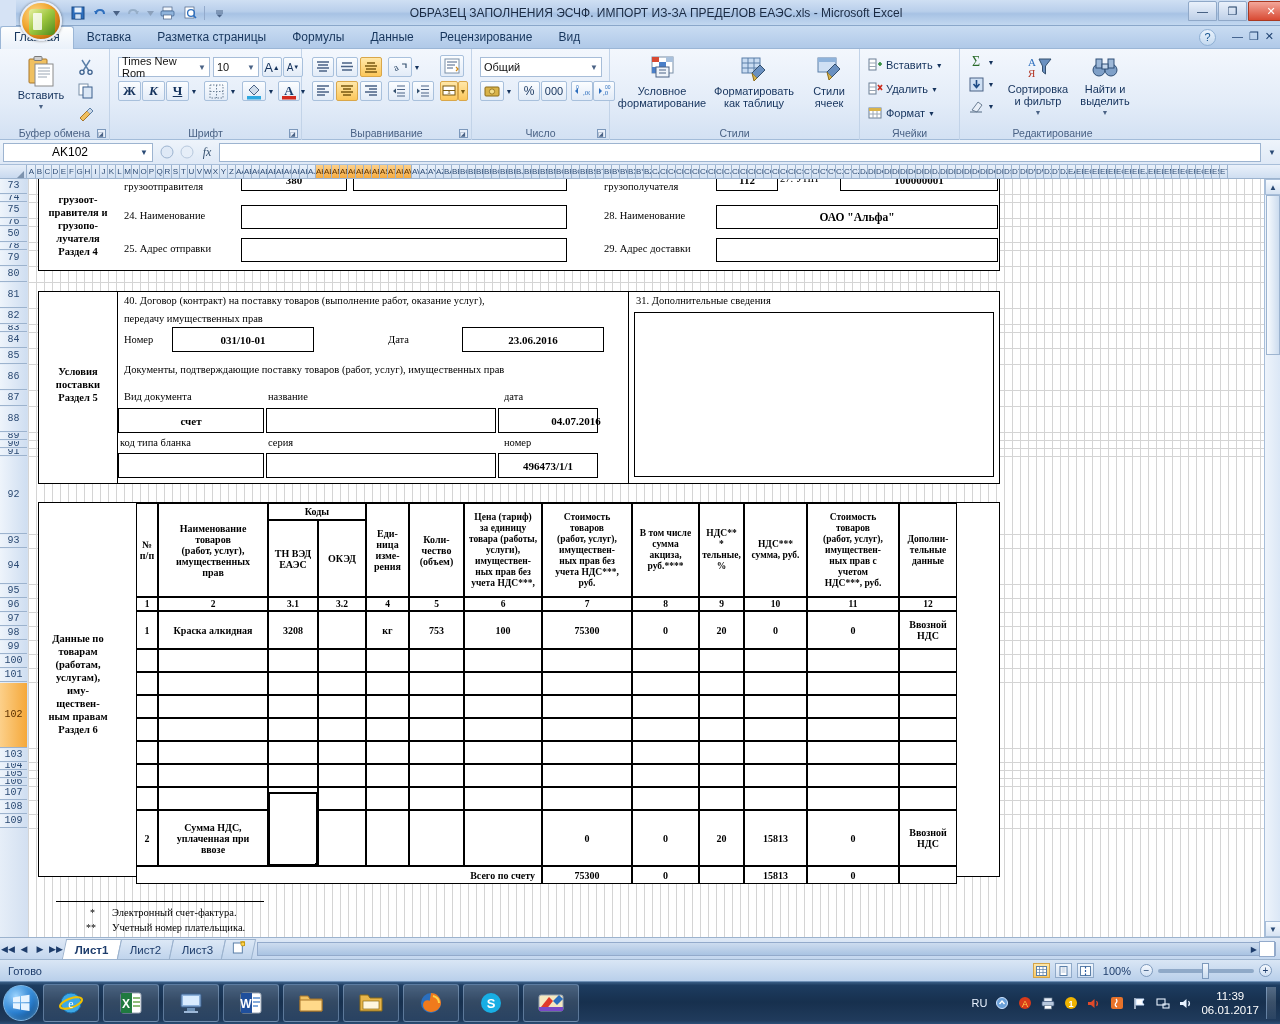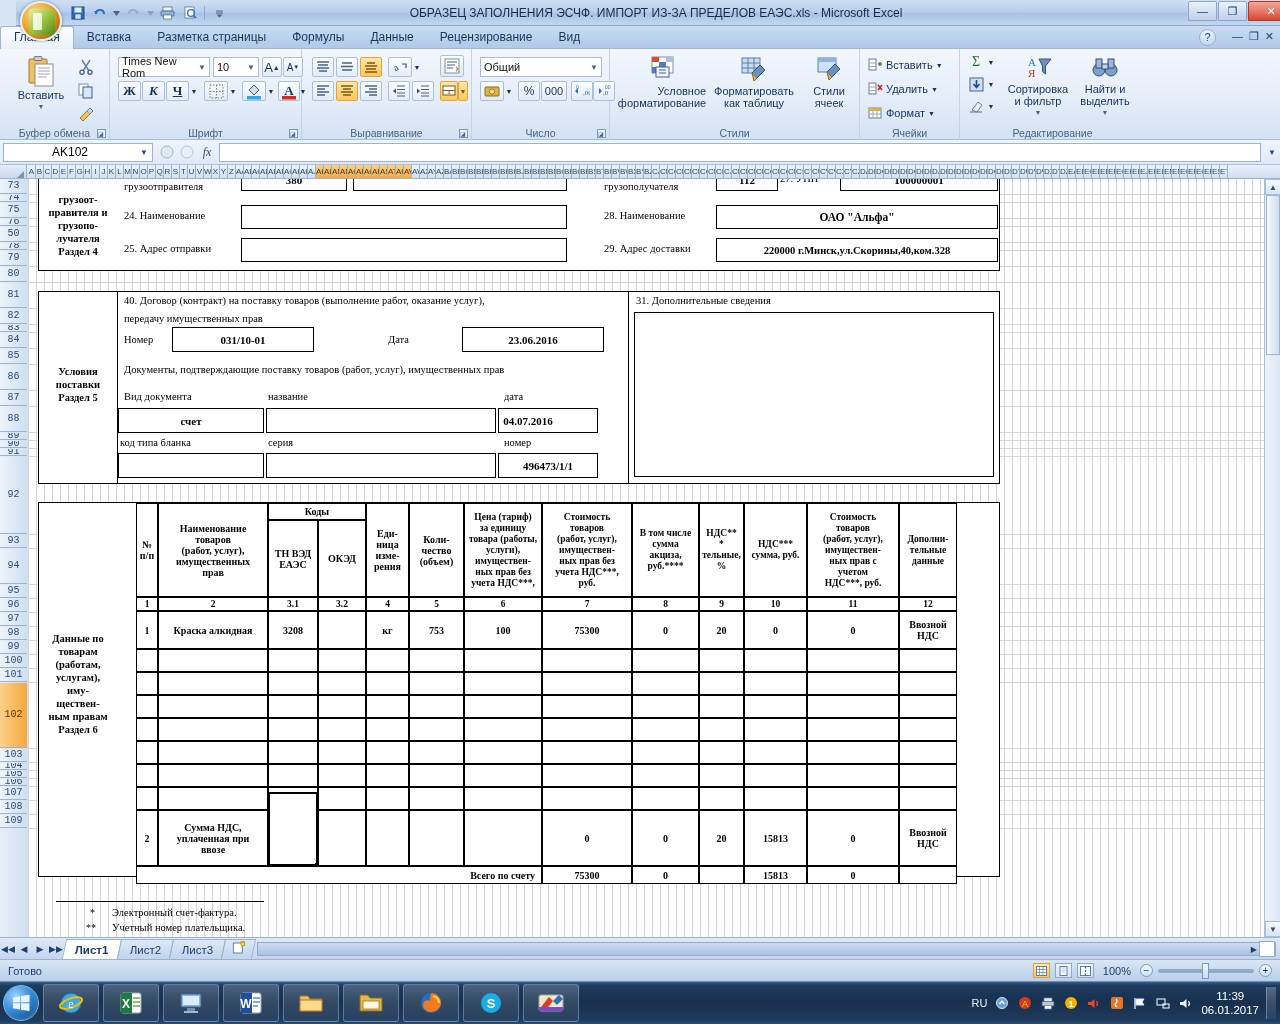--- a/index.html
+++ b/index.html
@@ -493,21 +493,21 @@
           <text x="7" y="11" font-size="7" fill="#2e6fbe" font-family="Liberation Serif,serif">,0</text>
           <path d="M6 7 L3 4 L3 10 Z" fill="#2e6fbe"></path>
           <text x="9" y="5" font-size="5" fill="#2e6fbe">00</text>
         </svg>
     </div>
     <div class="group-label">Число</div>
     <div class="dlg-launch">◪</div>
   </div>
 
   <div class="group" style="left:610px;width:250px;">
-    <div class="btn-lg" style="left:8px;top:6px;width:88px;text-align:right;">
+    <div class="btn-lg" style="left:8px;top:6px;width:88px;">
       <span class="icon-box">
         <svg class="sv" width="32" height="30" viewBox="0 0 32 30">
             <rect x="6" y="2" width="21" height="16" fill="#fff" stroke="#7a90a8"></rect>
             <rect x="6" y="2" width="7" height="5" fill="#d84a33"></rect>
             <rect x="13" y="7" width="7" height="5" fill="#4a7fc8"></rect>
             <rect x="6" y="12" width="7" height="6" fill="#4a7fc8"></rect>
             <rect x="20" y="2" width="7" height="5" fill="#a8c0dc"></rect>
             <rect x="10" y="12" width="13" height="10" fill="#eef3f9" stroke="#4a6285"></rect>
             <path d="M13 15 H20 M13 18 H20" stroke="#4a6285"></path>
           </svg>
@@ -911,21 +911,20 @@
 
     <div class="lbl" style="left:576px;top:31px;font-size:10.5px;">28. Наименование</div>
     <div class="bx" style="left:688px;top:26px;width:282px;height:24px;"></div>
     <div class="lbl bold ctr" style="left:688px;top:26px;width:282px;height:24px;font-size:11.5px;">ОАО "Альфа"</div>
 
     <div class="lbl" style="left:96px;top:64px;font-size:10.5px;">25. Адрес отправки</div>
     <div class="bx" style="left:213px;top:59px;width:326px;height:24px;"></div>
 
     <div class="lbl" style="left:576px;top:64px;font-size:10.5px;">29. Адрес доставки</div>
     <div class="bx" style="left:688px;top:59px;width:282px;height:24px;"></div>
-    <div class="lbl bold ctr" style="left:688px;top:59px;width:282px;height:24px;font-size:10.5px;">220000 г.Минск,ул.Скорины,40,ком.328</div>
 
     <div class="bx" style="left:10px;top:112px;width:962px;height:193px;"></div>
     <div class="gl-v" style="left:89px;top:112px;height:193px;background:#000;"></div>
     <div class="gl-v" style="left:600px;top:112px;height:193px;background:#000;"></div>
     <div class="lbl bold ctr" style="left:11px;top:175px;width:78px;height:60px;font-size:10.5px;line-height:13px;white-space:pre-line;">Условия
 поставки
 Раздел 5</div>
 
     <div class="lbl" style="left:96px;top:116px;font-size:10.5px;">40. Договор (контракт) на поставку товаров (выполнение работ, оказание услуг),</div>
     <div class="lbl" style="left:96px;top:134px;font-size:10.5px;">передачу имущественных прав</div>
@@ -939,21 +938,21 @@
     <div class="lbl" style="left:96px;top:185px;font-size:10.5px;">Документы, подтверждающие поставку товаров (работ, услуг), имущественных прав</div>
 
     <div class="lbl" style="left:96px;top:212px;font-size:10.5px;">Вид документа</div>
     <div class="lbl" style="left:240px;top:212px;font-size:10.5px;">название</div>
     <div class="lbl" style="left:476px;top:212px;font-size:10.5px;">дата</div>
     <div class="bx" style="left:90px;top:229px;width:146px;height:25px;"></div>
     <div class="lbl bold ctr" style="left:90px;top:229px;width:146px;height:25px;font-size:11px;">счет</div>
     <div class="bx" style="left:238px;top:229px;width:230px;height:25px;"></div>
     <div class="lbl bold ctr" style="left:238px;top:229px;width:230px;height:25px;font-size:11px;"></div>
     <div class="bx" style="left:470px;top:229px;width:100px;height:25px;"></div>
-    <div class="lbl bold ctr" style="left:450px;top:229px;width:100px;height:25px;font-size:11px;">04.07.2016</div>
+    <div class="lbl bold ctr" style="left:498px;top:229px;width:100px;height:25px;font-size:11px;">04.07.2016</div>
 
     <div class="lbl" style="left:92px;top:258px;font-size:10.5px;">код типа бланка</div>
     <div class="lbl" style="left:240px;top:258px;font-size:10.5px;">серия</div>
     <div class="lbl" style="left:476px;top:258px;font-size:10.5px;">номер</div>
     <div class="bx" style="left:90px;top:274px;width:146px;height:25px;"></div>
     <div class="lbl bold ctr" style="left:90px;top:274px;width:146px;height:25px;font-size:11px;"></div>
     <div class="bx" style="left:238px;top:274px;width:230px;height:25px;"></div>
     <div class="lbl bold ctr" style="left:238px;top:274px;width:230px;height:25px;font-size:11px;"></div>
     <div class="bx" style="left:470px;top:274px;width:100px;height:25px;"></div>
     <div class="lbl bold ctr" style="left:470px;top:274px;width:100px;height:25px;font-size:11px;">496473/1/1</div>

